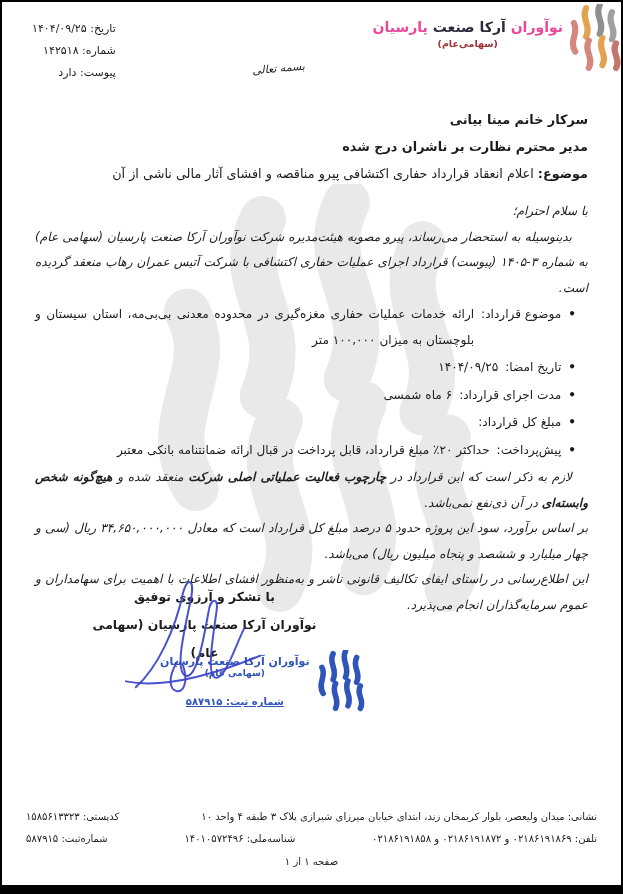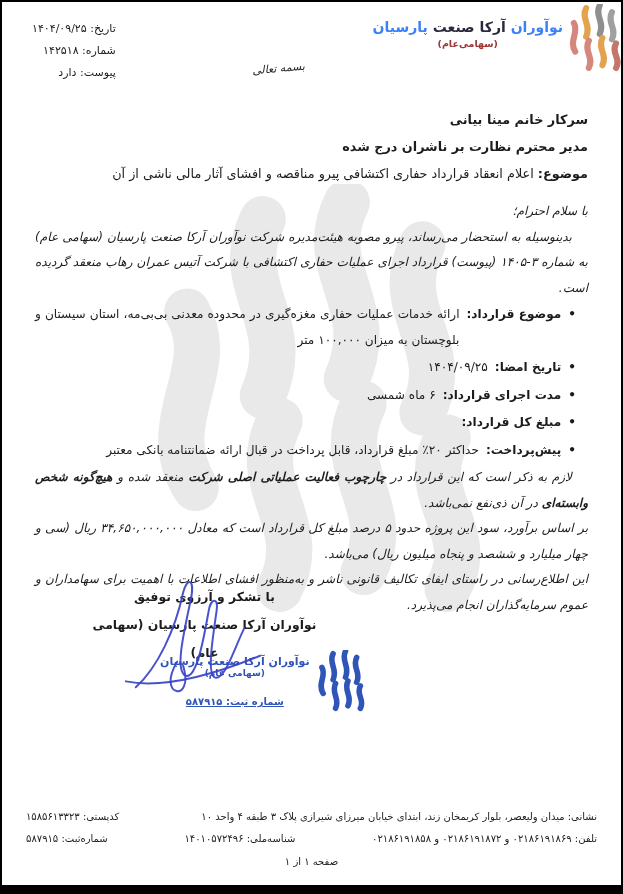--- a/index.html
+++ b/index.html
@@ -12,37 +12,37 @@
   svg{display:block;}
   .mark path{fill:none;stroke-linecap:round;}
   
   .watermark{position:absolute;top:182px;left:118px;width:420px;height:440px;z-index:0;}
   .watermark path{stroke:#e9e9e9;stroke-width:11;}
   
   .brand{position:absolute;top:2px;right:-10px;display:flex;align-items:flex-start;z-index:2;}
   .brand-mark{width:68px;height:68px;}
   .brand-text{margin-top:15px;text-align:center;padding-left:2px;}
   .brand-name{font-size:14px;font-weight:bold;white-space:nowrap;}
-  .brand-name .orange{color:#3b82f6;}
+  .brand-name .orange{color:#ec4899;}
   .brand-name .darknavy{color:#2a2a3c;}
   .brand-type{font-size:9.5px;font-weight:bold;color:#9e3434;margin-top:3px;text-align:center;}
   .meta{position:absolute;top:16px;left:30px;z-index:2;font-size:11px;line-height:22px;text-align:right;}
   .meta .lab{font-weight:normal;}
   .besmellah{position:absolute;top:60px;left:250px;z-index:2;font-size:11px;font-style:italic;transform:rotate(-5deg);color:#222;}
   
   .recipient{position:absolute;top:104px;right:33px;left:33px;z-index:2;font-size:12.8px;line-height:27px;}
   .bold{font-weight:bold;}
   
   .bodytext{position:absolute;top:197px;right:33px;left:33px;z-index:1;font-size:12.1px;line-height:25.5px;text-align:justify;}
   .bodytext p{margin:0;font-style:italic;}
   .indent{text-indent:16px;}
   ul.contract{margin:1px 12px 1px 0;padding:0;list-style:none;}
   ul.contract li{display:flex;gap:7px;margin:0 0 2px 0;}
   .dot{font-weight:bold;}
-  .bl{font-weight:bold;white-space:nowrap;}
+  .bl{font-weight:normal;white-space:nowrap;}
   .bv{flex:1;text-align:justify;}
   
   .signoff{position:absolute;top:581px;left:85px;width:235px;z-index:2;text-align:center;font-weight:bold;font-size:12.4px;line-height:28px;}
   .signature{position:absolute;top:564px;left:116px;width:148px;height:138px;z-index:3;}
   .signature path{fill:none;stroke:#3a43c9;stroke-width:2;stroke-linecap:round;opacity:.92;}
   
   .stamp{position:absolute;top:648px;left:158px;z-index:2;display:flex;align-items:center;gap:2px;color:#2f55b8;}
   .stamp-mark{width:62px;height:62px;}
   .stamp-mark path{stroke:#2f55b8 !important;}
   .stamp-text{text-align:center;font-weight:bold;}

